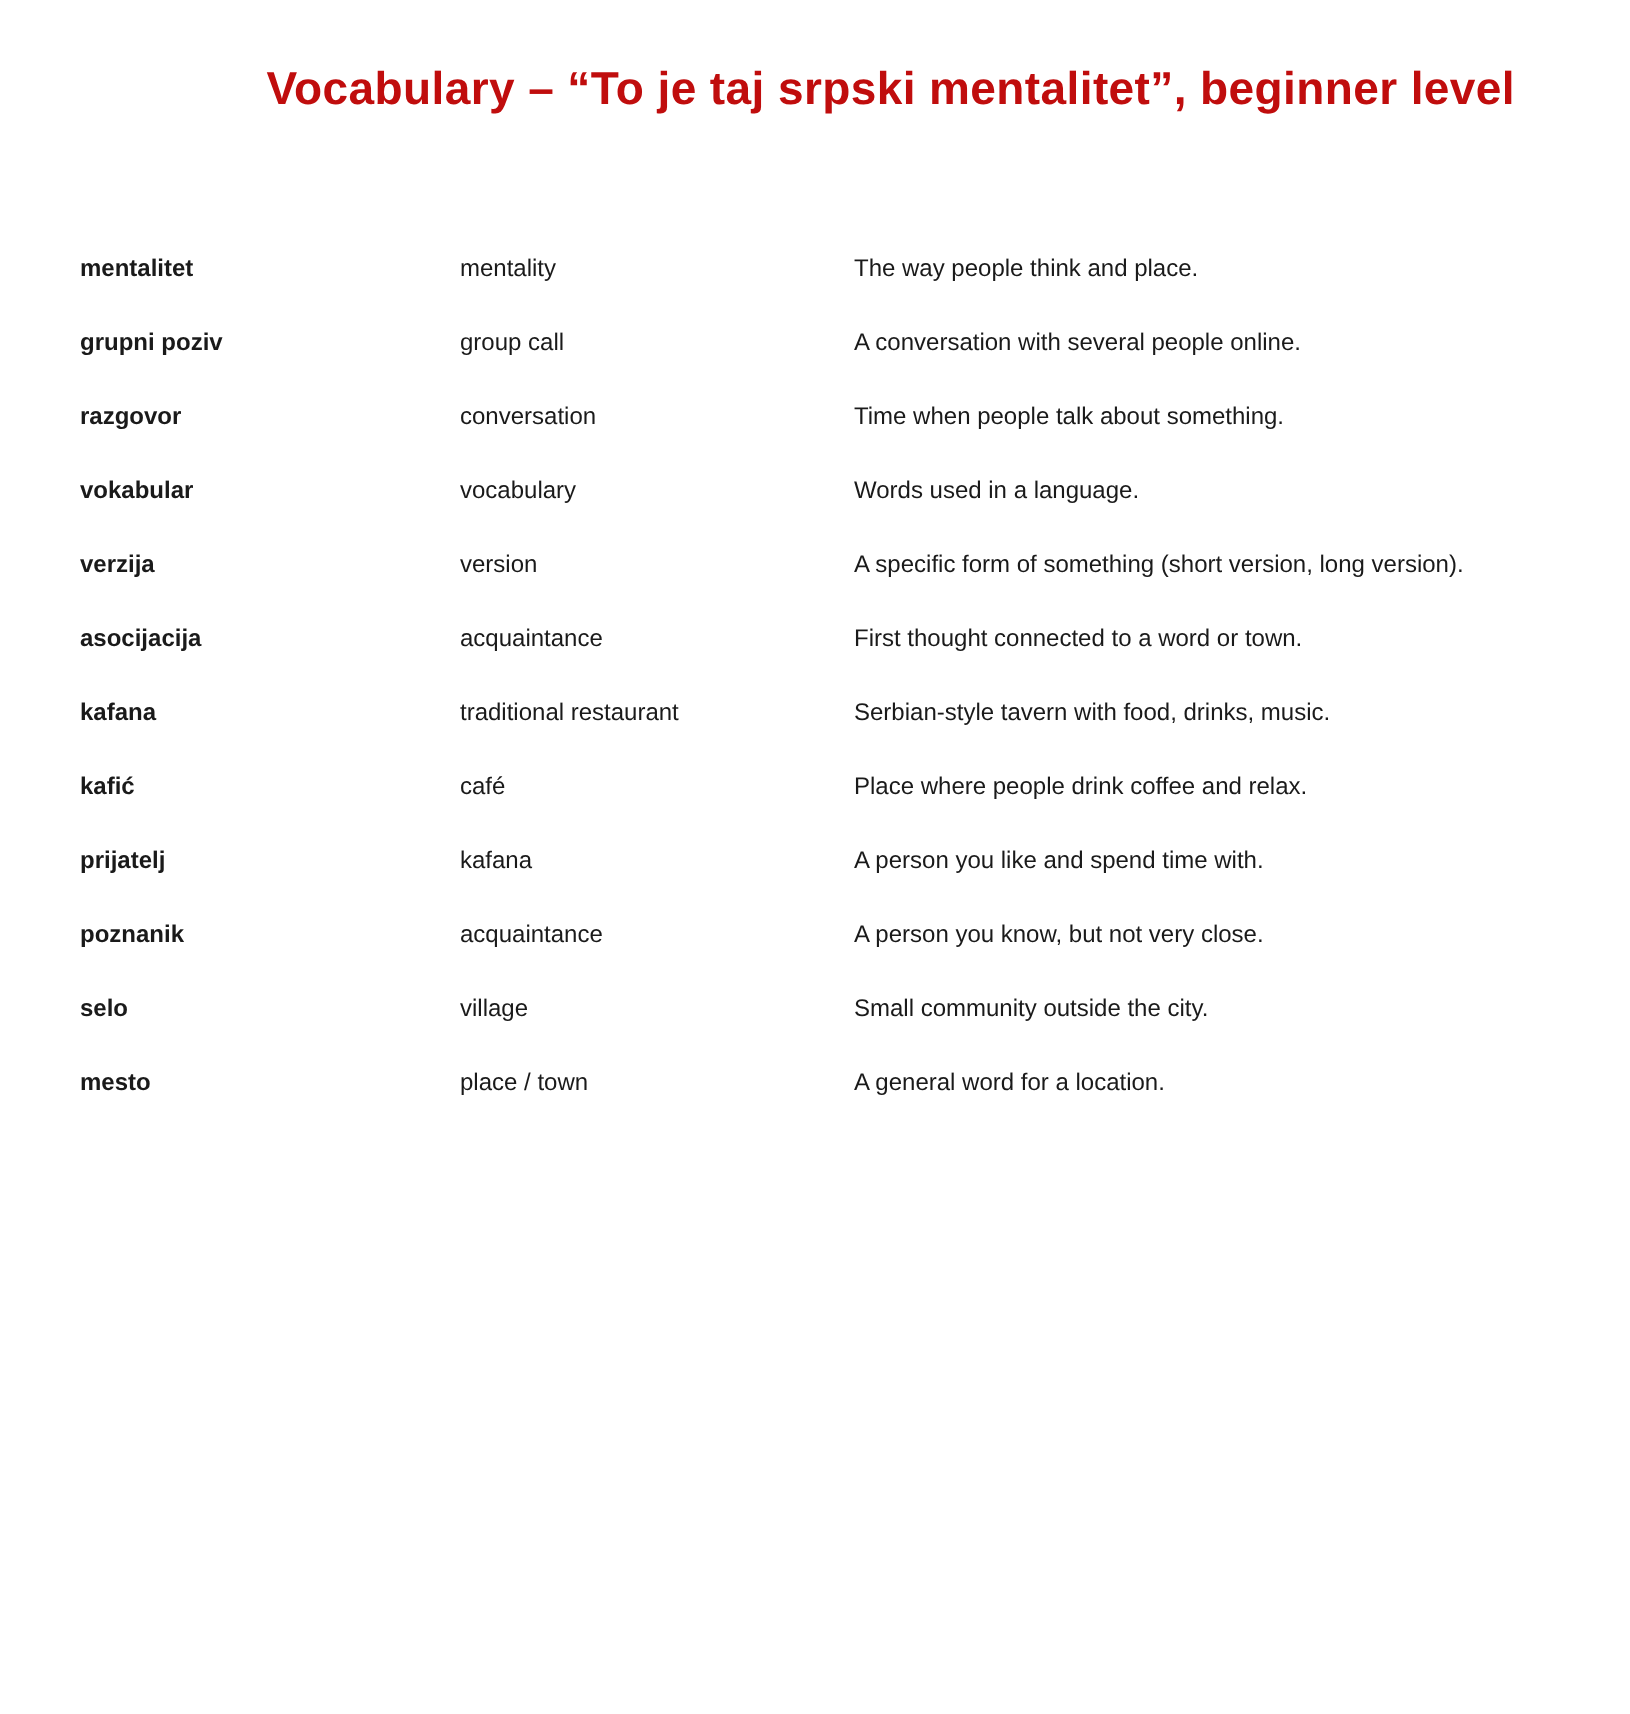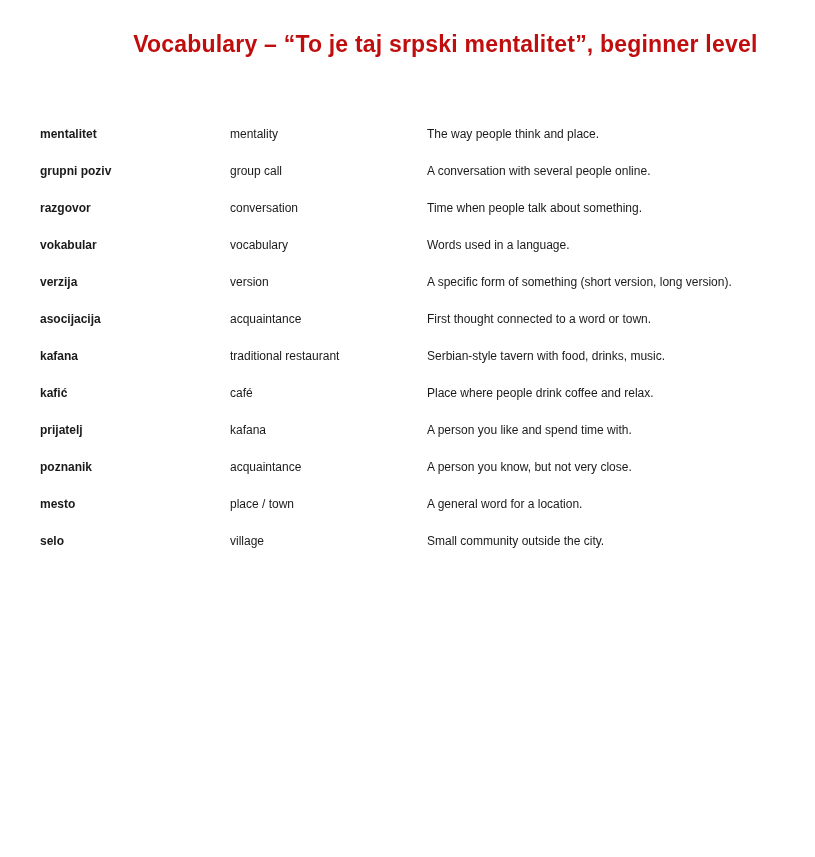--- a/index.html
+++ b/index.html
@@ -115,25 +115,25 @@
           <td class="col-word">prijatelj</td>
           <td class="col-translation">kafana</td>
           <td class="col-definition">A person you like and spend time with.</td>
         </tr>
         <tr>
           <td class="col-word">poznanik</td>
           <td class="col-translation">acquaintance</td>
           <td class="col-definition">A person you know, but not very close.</td>
         </tr>
         <tr>
+          <td class="col-word">selo</td>
+          <td class="col-translation">village</td>
+          <td class="col-definition">Small community outside the city.</td>
+        </tr>
+        <tr>
           <td class="col-word">mesto</td>
           <td class="col-translation">place / town</td>
           <td class="col-definition">A general word for a location.</td>
-        </tr>
-        <tr>
-          <td class="col-word">selo</td>
-          <td class="col-translation">village</td>
-          <td class="col-definition">Small community outside the city.</td>
         </tr>
       </tbody>
   </table>
 
 </main>
 
 </body></html>

